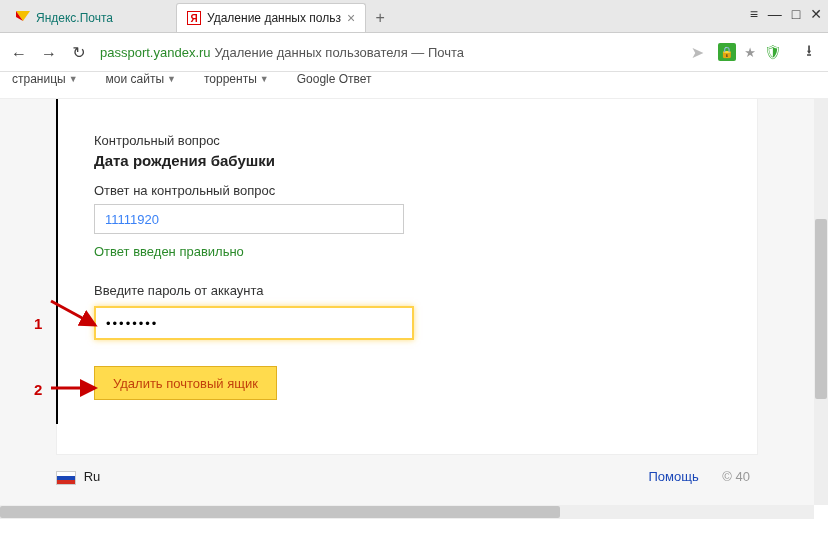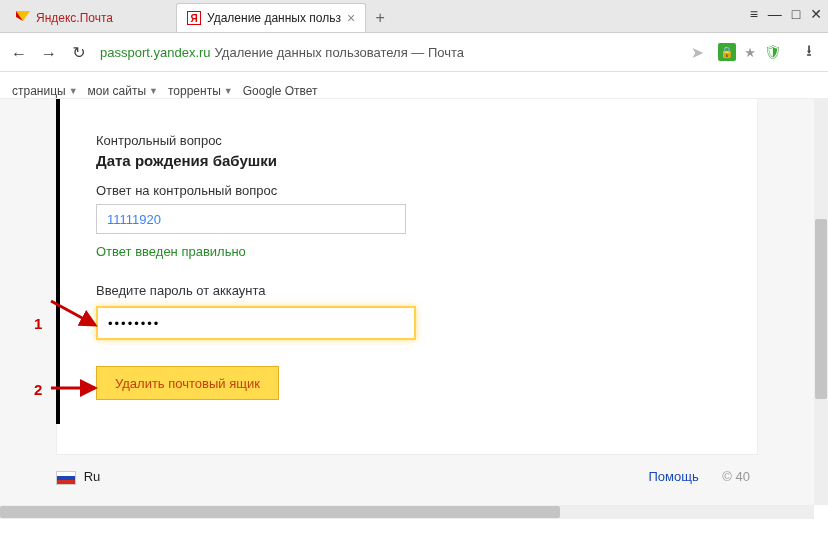--- a/index.html
+++ b/index.html
@@ -1,40 +1,40 @@
 <!DOCTYPE html>
 <html><head>
 <meta charset="utf-8">
 <style>
 html,body{margin:0;padding:0;font-family:Arial,Helvetica,sans-serif;font-size:13px;background:#f5f5f5;color:#222;overflow:hidden}
 .window{width:828px;height:546px;background:#fff;position:relative}
 .tabbar{height:32px;background:#e8e8e8;display:flex;align-items:flex-end;padding-left:6px;border-bottom:1px solid #ccc}
-.tab{height:28px;display:flex;align-items:center;padding:0 10px;gap:6px;font-size:12px;color:#b91c1c;min-width:150px;max-width:190px;position:relative}
+.tab{height:28px;display:flex;align-items:center;padding:0 10px;gap:6px;font-size:12px;color:#0f766e;min-width:150px;max-width:190px;position:relative}
 .tab.active{background:#fff;border:1px solid #ccc;border-bottom:none;border-radius:3px 3px 0 0;color:#222}
 .tab .favicon{width:14px;height:14px;display:inline-block}
 .tab .title{white-space:nowrap;overflow:hidden;text-overflow:ellipsis;flex:1}
 .tab .close{color:#888;font-size:14px}
 .newtab{width:28px;height:28px;display:flex;align-items:center;justify-content:center;color:#666;font-size:16px}
 .wincontrols{position:absolute;right:6px;top:6px;display:flex;gap:10px;color:#333;font-size:14px}
 .wincontrols span{cursor:pointer}
 .addrbar{height:38px;background:#fff;display:flex;align-items:center;padding:0 10px;gap:12px;border-bottom:1px solid #e0e0e0}
 .navbtn{width:18px;text-align:center;color:#444;font-size:16px}
 .url{flex:1;display:flex;align-items:center;gap:4px;font-size:13px;color:#333}
 .url .domain{color:#2a8a2a}
 .url .path{color:#555}
 .badges{display:flex;gap:8px;align-items:center}
 .badge-lock{width:18px;height:18px;background:#3aaa35;color:#fff;display:flex;align-items:center;justify-content:center;border-radius:2px;font-size:11px}
 .badge-shield{width:18px;height:18px;color:#3aaa35;display:flex;align-items:center;justify-content:center;font-size:14px}
 .star{color:#999}
-.bookmarkbar{height:26px;background:#fff;display:flex;align-items:flex-end;padding:0 12px;gap:10px;font-size:12px;color:#444;border-bottom:1px solid #eee}
+.bookmarkbar{height:26px;background:#fff;display:flex;align-items:flex-start;padding:0 12px;gap:28px;font-size:12px;color:#444;border-bottom:1px solid #eee}
 .bookmarkbar .bk{display:flex;align-items:center;gap:3px}
 .bk .drop{font-size:9px;color:#777}
 .viewport{position:relative;height:420px;overflow:hidden}
 .content-scroll{position:absolute;left:0;right:14px;top:0;bottom:14px;background:#f6f6f6}
-.panel{margin:0 56px;background:#fff;border-left:4px solid #000000;border-right:1px solid #eee;padding:0 36px 24px 36px}
+.panel{margin:0 56px;background:#fff;border-left:2px solid #000000;border-right:1px solid #eee;padding:0 36px 24px 36px}
 .field-label{font-size:13px;color:#333;margin-top:14px}
 .question{font-weight:bold;font-size:15px;margin-top:4px;margin-bottom:14px}
 .text-input{width:310px;height:30px;border:1px solid #ccc;padding:0 10px;font-size:13px;color:#3b82f6;background:#fff;box-sizing:border-box}
 .ok{color:#2a8a2a;font-size:13px;margin-top:10px}
 .pass-wrap{position:relative;width:320px;margin-top:8px}
 .pass-input{width:320px;height:34px;border:2px solid #ffd24a;padding:0 10px;font-size:13px;letter-spacing:2px;box-sizing:border-box;box-shadow:0 0 6px rgba(255,200,40,.6)}
 .delete-btn{margin-top:26px;height:34px;padding:0 18px;background:#ffdb4d;border:1px solid #e0b020;font-size:13px;color:#c2410c;cursor:pointer}
 .panel-bottom{margin:0 56px;height:30px;background:#fff;border:1px solid #eee;border-top:none}
 .footer{margin:14px 64px 0 56px;display:flex;justify-content:space-between;align-items:center;font-size:13px}
 .flag{display:inline-block;width:18px;height:12px;background:linear-gradient(to bottom,#fff 33%,#1a47b8 33%,#1a47b8 66%,#d52b1e 66%);border:1px solid #ccc;vertical-align:middle;margin-right:4px}

